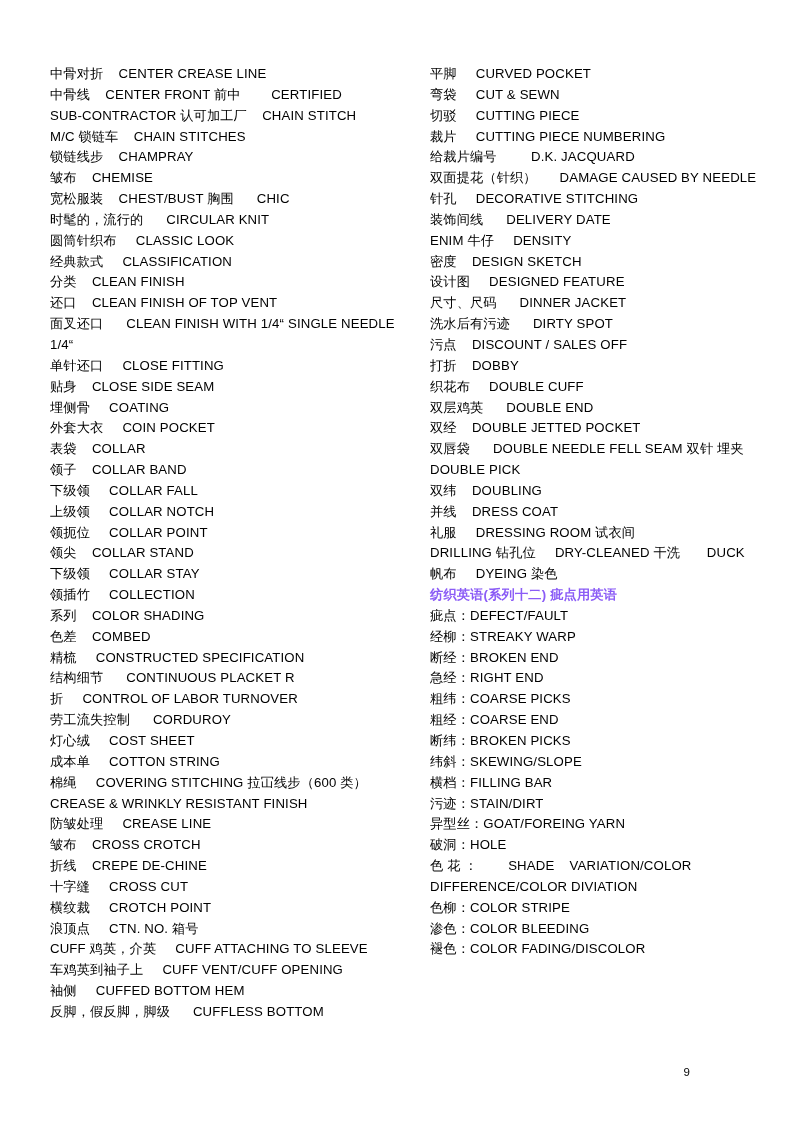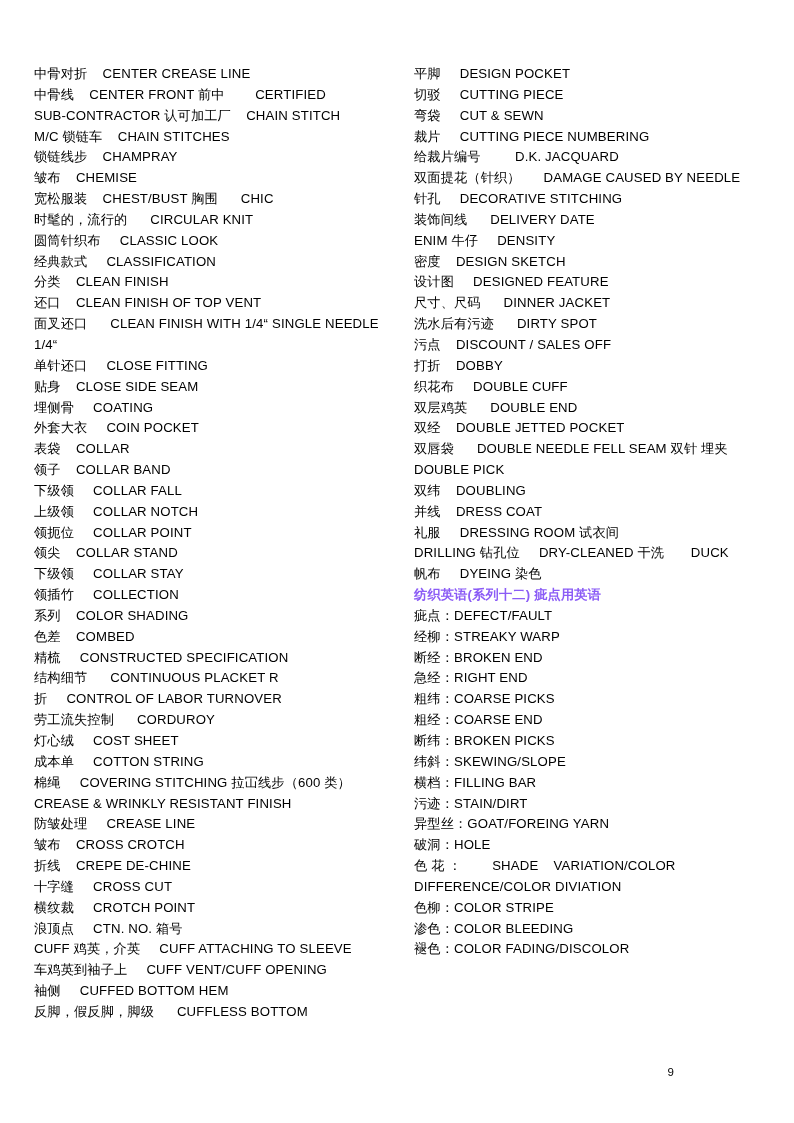--- a/index.html
+++ b/index.html
@@ -14,20 +14,21 @@
     color: #000000;
     position: relative;
     overflow: hidden;
   }
   #page {
     position: relative;
     width: 708px;
     height: 1123px;
     box-sizing: border-box;
     padding: 64px 52px 0 34px;
+    margin-left: 16px;
   }
   .columns {
     display: flex;
     flex-direction: row;
     align-items: flex-start;
     justify-content: flex-start;
     column-gap: 0px;
   }
   .col {
     width: 363px;
@@ -104,23 +105,23 @@
         <div class="line">折线    CREPE DE-CHINE</div>
         <div class="line">十字缝     CROSS CUT</div>
         <div class="line">横纹裁     CROTCH POINT</div>
         <div class="line">浪顶点     CTN. NO. 箱号</div>
         <div class="line">CUFF 鸡英，介英     CUFF ATTACHING TO SLEEVE</div>
         <div class="line">车鸡英到袖子上     CUFF VENT/CUFF OPENING</div>
         <div class="line">袖侧     CUFFED BOTTOM HEM</div>
         <div class="line">反脚，假反脚，脚级      CUFFLESS BOTTOM</div>
       </div>
     <div class="col col-right">
-        <div class="line">平脚     DESIGN POCKET</div>
+        <div class="line">平脚     CURVED POCKET</div>
+        <div class="line">弯袋     CUT &amp; SEWN</div>
         <div class="line">切驳     CUTTING PIECE</div>
-        <div class="line">弯袋     CUT &amp; SEWN</div>
         <div class="line">裁片     CUTTING PIECE NUMBERING</div>
         <div class="line">给裁片编号         D.K. JACQUARD</div>
         <div class="line">双面提花（针织）      DAMAGE CAUSED BY NEEDLE</div>
         <div class="line">针孔     DECORATIVE STITCHING</div>
         <div class="line">装饰间线      DELIVERY DATE</div>
         <div class="line">ENIM 牛仔     DENSITY</div>
         <div class="line">密度    DESIGN SKETCH</div>
         <div class="line">设计图     DESIGNED FEATURE</div>
         <div class="line">尺寸、尺码      DINNER JACKET</div>
         <div class="line">洗水后有污迹      DIRTY SPOT</div>

